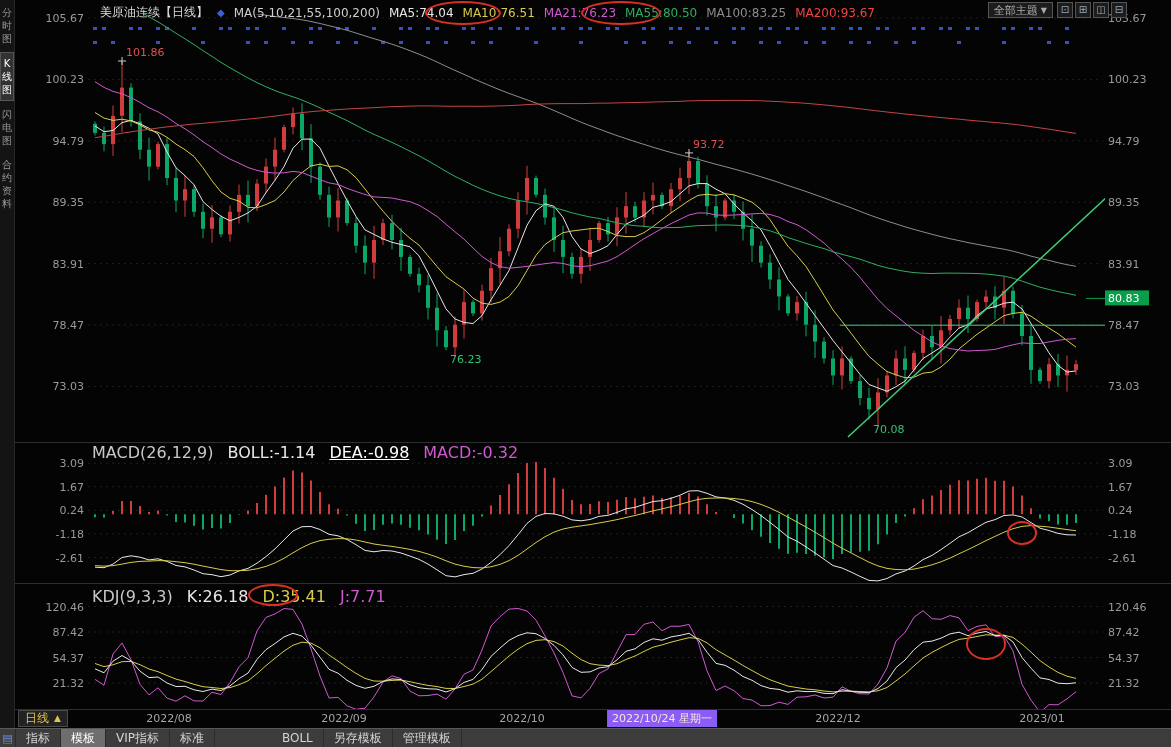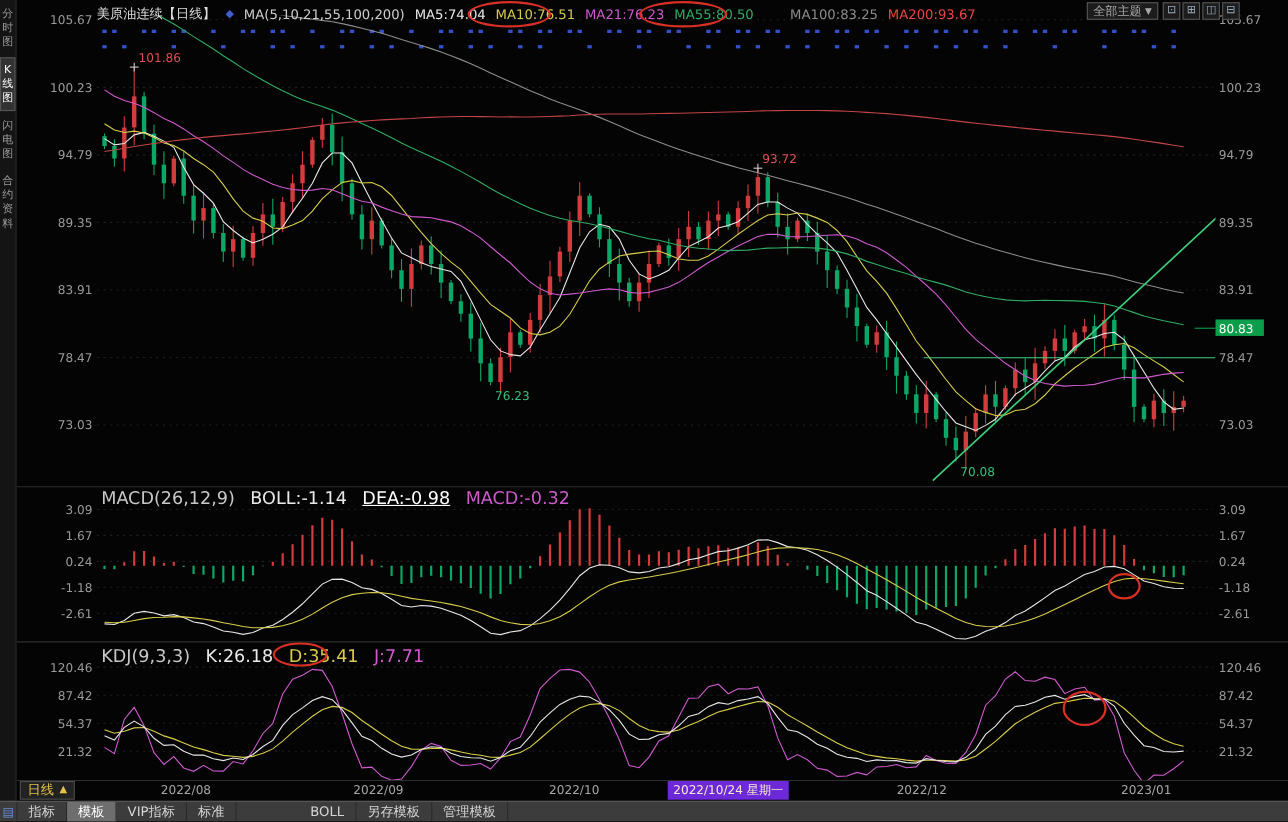--- a/index.html
+++ b/index.html
@@ -10,42 +10,42 @@
   #chart-svg text{font-family:"DejaVu Sans","Liberation Sans",sans-serif;}
 
   .left-tab-bar{position:absolute;left:0;top:0;width:15px;height:747px;background:#141414;
        border-right:1px solid #262626;z-index:2;display:flex;flex-direction:column;align-items:center;padding-top:2px;}
   .vtab{width:14px;font-size:10px;line-height:13px;text-align:center;color:#9a9a9a;
        word-break:break-all;padding:4px 0;margin-bottom:3px;cursor:pointer;}
   .vtab.active{color:#fff;background:#323232;border:1px solid #555;}
 
   .header{position:absolute;left:88px;top:4px;z-index:2;display:flex;gap:9px;align-items:center;
        font-size:12px;color:#ccc;white-space:nowrap;}
-  .title{color:#ddd;}
+  .title{color:#ddd;margin-left:12px;}
   .flag{color:#3f5fd0;font-size:10px;}
   .ma-settings{color:#cfcfcf;}
   .ma-values{display:flex;gap:9px;text-align:center;}
 
   .theme-controls{position:absolute;top:2px;right:44px;z-index:2;display:flex;gap:4px;align-items:center;}
   .theme-btn{display:flex;gap:3px;align-items:center;border:1px solid #555;color:#aaa;font-size:11px;
        padding:0 5px;height:16px;line-height:15px;background:#1c1c1c;cursor:pointer;}
   .win-btns{display:flex;gap:2px;}
   .win-btn{width:16px;height:16px;border:1px solid #555;color:#9ab;font-size:10px;line-height:14px;
        text-align:center;background:#1c1c1c;cursor:pointer;}
 
   .macd-label,.kdj-label{position:absolute;left:92px;z-index:2;font-size:16px;display:flex;gap:14px;white-space:nowrap;}
   .macd-label{top:443px;}
   .kdj-label{top:587px;}
 
   .period-box{position:absolute;left:18px;top:710px;z-index:3;color:#e3c24a;font-size:12px;
        border:1px solid #4a4a4a;background:#222;padding:0 6px;height:17px;line-height:15px;cursor:pointer;
        display:flex;gap:5px;align-items:center;}
   .date-axis{position:absolute;left:14px;top:710px;width:1157px;height:18px;z-index:2;}
   .date-label{position:absolute;top:2px;transform:translateX(-50%);color:#a5a5a5;font-size:11px;white-space:nowrap;}
-  .date-label.hl{background:#6d28d9;color:#f3e9d2;padding:1px 5px;top:0;}
+  .date-label.hl{background:#8b5cf6;color:#f3e9d2;padding:1px 5px;top:0;}
 
   .bottom-bar{position:absolute;left:0;bottom:0;width:1171px;height:19px;background:#3c3c3c;
        border-top:1px solid #585858;z-index:4;display:flex;align-items:stretch;font-size:12px;color:#d5d5d5;}
   .bb-icon{width:16px;display:flex;align-items:center;justify-content:center;color:#6a8fd8;
        font-size:11px;border-right:1px solid #2b2b2b;cursor:pointer;}
   .bottom-tabs{display:flex;height:100%;}
   .bb-item{padding:0 10px;border-right:1px solid #2b2b2b;display:flex;align-items:center;cursor:pointer;}
   .bb-item.raised{background:#6e6e6e;color:#fff;}
   .bb-item.active-dark{background:#101830;color:#fff;margin-top:32px;}
 
@@ -591,21 +591,21 @@
 
   <div class="header">
     <span class="title">美原油连续【日线】</span>
     <span class="flag">◆</span>
     <span class="ma-settings">MA(5,10,21,55,100,200)</span>
     <span class="ma-values">
         <span style="color: rgb(232, 232, 232);">MA5:74.04</span>
         <span style="color: rgb(216, 204, 74);">MA10:76.51</span>
         <span style="color: rgb(207, 89, 207);">MA21:76.23</span>
         <span style="color: rgb(47, 174, 98);">MA55:80.50</span>
-        <span style="color: rgb(140, 140, 140); margin-left: 24px;">MA100:83.25</span>
+        <span style="color: rgb(140, 140, 140);">MA100:83.25</span>
         <span style="color: #ef4444;">MA200:93.67</span>
       </span>
   </div>
 
   <div class="theme-controls">
     <div class="theme-btn">
       <span>全部主题</span>
       <span style="font-size:8px;">▼</span>
     </div>
     <div class="win-btns">

